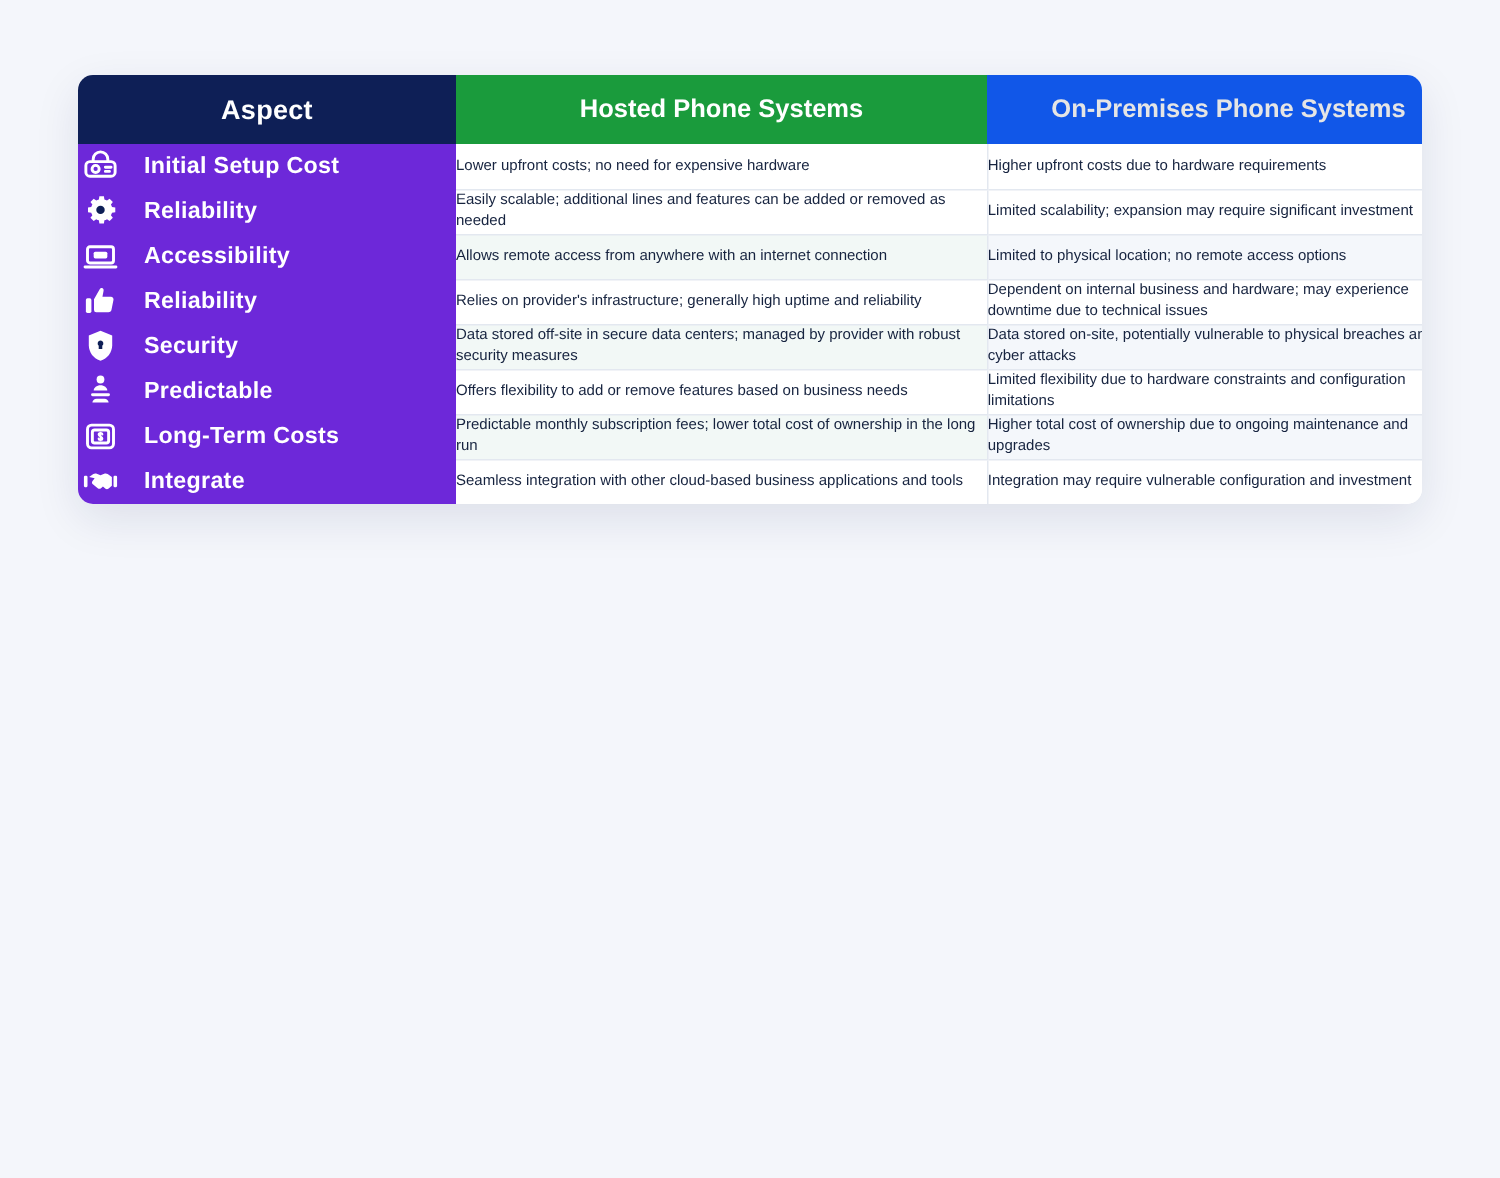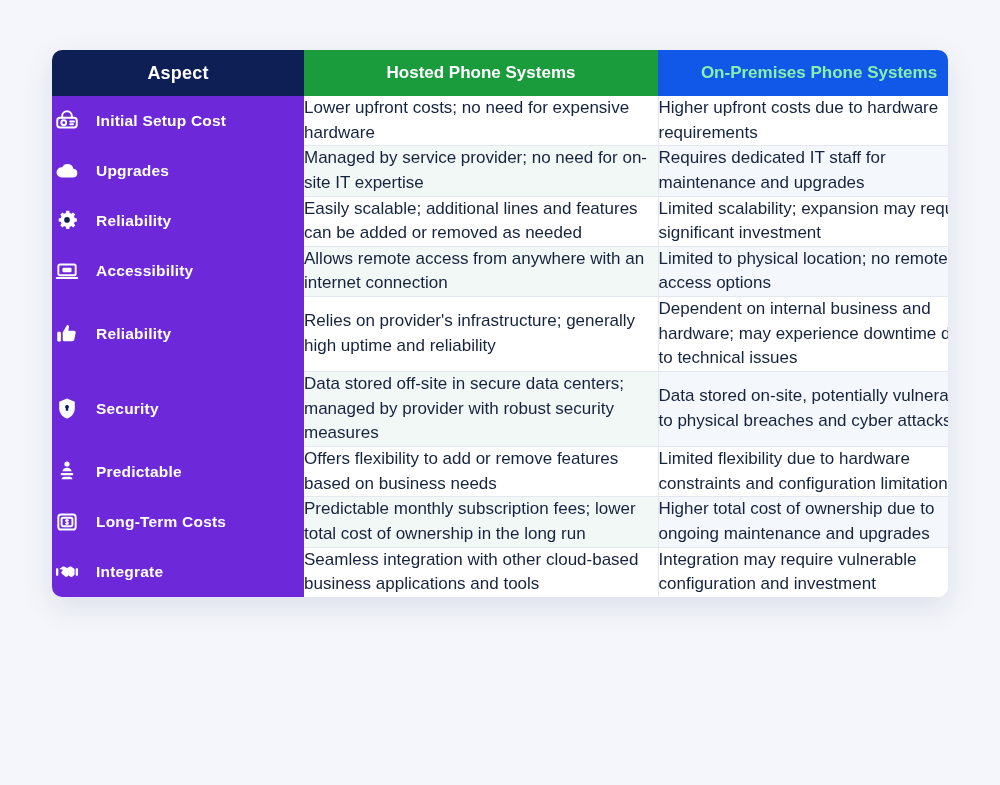--- a/index.html
+++ b/index.html
@@ -55,21 +55,21 @@
     background: #1a9b3c;
     color: #ffffff;
     font-size: 17px;
     font-weight: bold;
     height: 46px;
     text-align: center;
   }
   th.h-onprem {
     width: 322px;
     background: #1157e8;
-    color: #86efac;
+    color: #e5e5e5;
     font-size: 17px;
     font-weight: bold;
     height: 46px;
     text-align: center;
   }
   
   td.aspect {
     background: #6d28d9;
     color: #ffffff;
     padding: 14px 16px 14px 18px;
@@ -89,21 +89,21 @@
     color: #ffffff;
   }
   .icon svg { display: block; }
   .aspect-label {
     font-size: 15.5px;
     font-weight: bold;
     letter-spacing: .2px;
   }
   
   td.cell {
-    font-size: 17px;
+    font-size: 10px;
     line-height: 1.45;
     color: #16233f;
     padding: 16px 22px 16px 20px;
   }
   td.hosted {
     background: #ffffff;
     border-right: 1px solid #e3e8f0;
   }
   td.onprem {
     background: #ffffff;
@@ -141,34 +141,20 @@
                   <path d="M7.5 9V7.5a4.5 4.5 0 0 1 9 0V9"></path>
                 </svg>
               </span>
               <span class="aspect-label">Initial Setup Cost</span>
             </div>
           </td>
           <td class="cell hosted">Lower upfront costs; no need for expensive hardware</td>
           <td class="cell onprem">Higher upfront costs due to hardware requirements</td>
         </tr>
 
-        <tr class="rowline alt">
-          <td class="aspect">
-            <div class="aspect-inner">
-              <span class="icon">
-                <svg width="26" height="26" viewBox="0 0 24 24" fill="currentColor">
-                  <path d="M6.5 18h11a4 4 0 0 0 .4-7.98A5.5 5.5 0 0 0 7.6 8.6 4.2 4.2 0 0 0 6.5 18z"></path>
-                </svg>
-              </span>
-              <span class="aspect-label">Upgrades</span>
-            </div>
-          </td>
-          <td class="cell hosted">Managed by service provider; no need for on-site IT expertise</td>
-          <td class="cell onprem">Requires dedicated IT staff for maintenance and upgrades</td>
-        </tr>
 
         <tr class="rowline">
           <td class="aspect">
             <div class="aspect-inner">
               <span class="icon">
                 <svg width="26" height="26" viewBox="0 0 24 24" fill="currentColor">
                   <path d="M12 8.2A3.8 3.8 0 1 0 12 15.8 3.8 3.8 0 0 0 12 8.2zm0 5.9a2.1 2.1 0 1 1 0-4.2 2.1 2.1 0 0 1 0 4.2z"></path>
                   <path d="M20.2 13.3l-.1-1.3.1-1.3 1.6-1.2-1.5-2.6-1.9.6-2.2-1.3-.4-2h-3l-.4 2L10.2 7.5l-1.9-.6-1.5 2.6 1.6 1.2-.1 1.3.1 1.3-1.6 1.2 1.5 2.6 1.9-.6 2.2 1.3.4 2h3l.4-2 2.2-1.3 1.9.6 1.5-2.6-1.6-1.2z" opacity=".0"></path>
                   <path d="M19.9 10.3l1.7-1-1.6-2.8-1.8.8a6.9 6.9 0 0 0-1.7-1l-.2-2h-3.2l-.2 2c-.6.2-1.2.5-1.7 1l-1.8-.8-1.6 2.8 1.7 1a6.6 6.6 0 0 0 0 1.9l-1.7 1 1.6 2.8 1.8-.8c.5.4 1.1.8 1.7 1l.2 2h3.2l.2-2c.6-.2 1.2-.6 1.7-1l1.8.8 1.6-2.8-1.7-1a6.6 6.6 0 0 0 0-1.9z" opacity="0"></path>
                   <path d="M12 2.8l-1 2.1c-.7.2-1.3.5-1.9.9L6.9 5.2 4.2 7.9l.6 2.2c-.4.6-.7 1.2-.9 1.9l-2.1 1 1.1 3.6 2.3-.2c.4.6.9 1.1 1.4 1.5l-.3 2.3 3.4 1.4 1.3-1.9c.7.1 1.3.1 2 0l1.3 1.9 3.4-1.4-.3-2.3c.6-.4 1.1-.9 1.5-1.5l2.3.2 1.1-3.6-2.1-1c-.2-.7-.5-1.3-.9-1.9l.6-2.2-2.7-2.7-2.2.6c-.6-.4-1.2-.7-1.9-.9L12 2.8z" opacity="0"></path>

